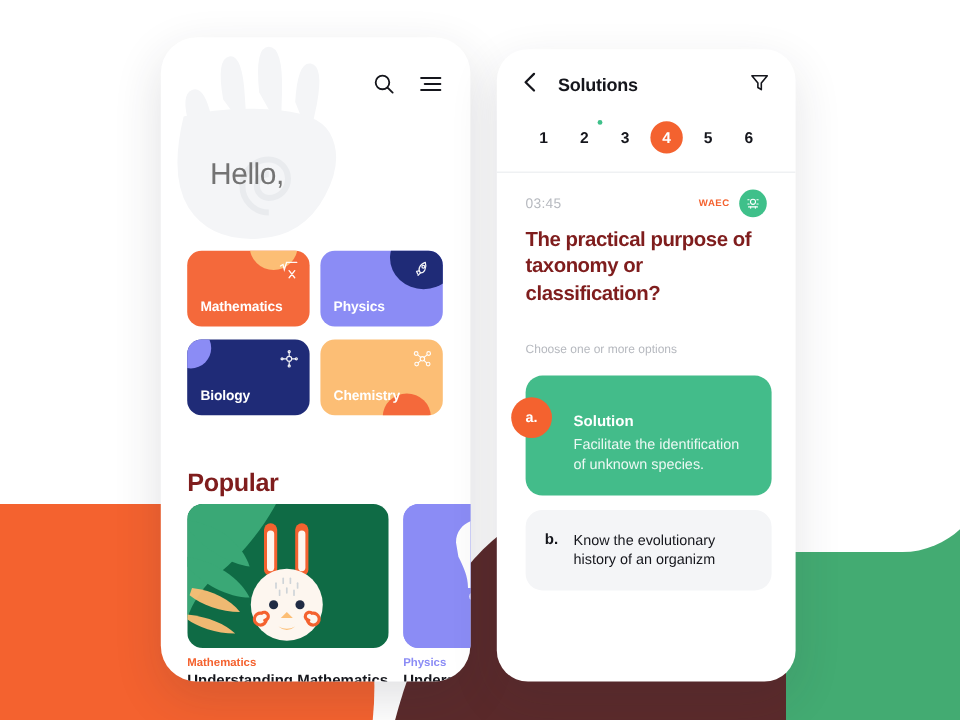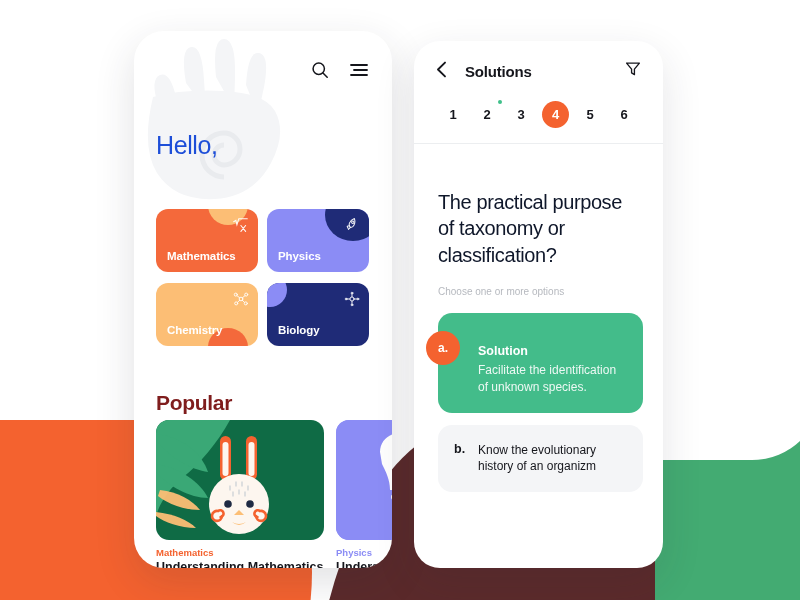--- a/index.html
+++ b/index.html
@@ -120,23 +120,24 @@
   }
   .greeting {
     position: absolute;
     left: 22px;
     top: 100px;
     line-height: 1.12;
   }
   .greeting .g1 {
     font-size: 25px;
     font-weight: 400;
-    color: #1d4ed8;
+    color: #737373;
     letter-spacing: -0.4px;
     display: block;
+    margin-left: 19px;
   }
   .greeting .g2 {
     font-size: 27px;
     font-weight: 700;
     color: #15161c;
     letter-spacing: -0.5px;
     display: block;
   }
 
   .subject-grid {
@@ -300,23 +301,23 @@
     width: 23px; height: 23px;
     border-radius: 50%;
     background: #3fc08a;
     display: flex; align-items: center; justify-content: center;
   }
 
   .q-text {
     position: absolute;
     left: 24px; top: 148px;
     width: 200px;
-    font-size: 20px;
-    font-weight: 400;
-    color: #0f172a;
+    font-size: 17px;
+    font-weight: 700;
+    color: #7f1d1d;
     line-height: 1.32;
     letter-spacing: -0.4px;
   }
   .q-hint {
     position: absolute;
     left: 24px; top: 245px;
     font-size: 10px;
     font-weight: 400;
     color: #b6b9bf;
   }
@@ -441,50 +442,50 @@
     <div class="subject-card" style="background:#8b8cf5">
       <div class="deco" style="right:-12px;top:-20px;width:56px;height:52px;border-radius:50%;background:#1f2b77;"></div>
       <div class="s-icon">
         <svg width="16" height="16" viewBox="0 0 20 20" fill="none" stroke="#fff" stroke-width="1.3" stroke-linecap="round" stroke-linejoin="round">
           <path d="M8 13 C5 10 6.5 4.5 13 2 C15 8 11.5 13.5 8 13 Z"></path>
           <path d="M8 13 L5.5 15.5 M6.5 11 L4 11.5 L5 14"></path>
           <circle cx="11" cy="6.6" r="1.5"></circle>
         </svg>
       </div>
       <span class="s-label">Physics</span>
+    </div>
+
+    <div class="subject-card" style="background:#1f2b77">
+      <div class="deco" style="left:-14px;top:-10px;width:34px;height:34px;border-radius:50%;background:#8b8cf5;"></div>
+      <div class="s-icon">
+        <svg width="16" height="16" viewBox="0 0 20 20" fill="none" stroke="#fff" stroke-width="1.2" stroke-linecap="round">
+          <circle cx="10" cy="10" r="2.6"></circle>
+          <path d="M10 7.4 L10 3 M10 12.6 L10 17 M12.6 10 L17 10 M7.4 10 L3 10"></path>
+          <circle cx="10" cy="2.6" r="1.1"></circle>
+            <circle cx="10" cy="17.4" r="1.1"></circle>
+          <circle cx="17.4" cy="10" r="1.1"></circle>
+            <circle cx="2.6" cy="10" r="1.1"></circle>
+        </svg>
+      </div>
+      <span class="s-label">Biology</span>
     </div>
 
     <div class="subject-card" style="background:#fcbe75">
       <div class="deco" style="right:10px;bottom:-20px;width:40px;height:38px;border-radius:50%;background:#f4693b;"></div>
       <div class="s-icon">
         <svg width="16" height="16" viewBox="0 0 20 20" fill="none" stroke="#fff" stroke-width="1.2" stroke-linecap="round">
           <circle cx="10" cy="10" r="2.3"></circle>
           <circle cx="3.5" cy="4.5" r="1.9"></circle>
             <circle cx="16.5" cy="4.5" r="1.9"></circle>
           <circle cx="16" cy="15.5" r="1.9"></circle>
             <circle cx="4" cy="15.5" r="1.9"></circle>
           <path d="M8.3 8.5 L5.1 5.9 M11.7 8.5 L14.9 5.9 M11.6 11.6 L14.4 14.2 M8.4 11.6 L5.6 14.2"></path>
         </svg>
       </div>
       <span class="s-label">Chemistry</span>
-    </div>
-
-    <div class="subject-card" style="background:#1f2b77">
-      <div class="deco" style="left:-14px;top:-10px;width:34px;height:34px;border-radius:50%;background:#8b8cf5;"></div>
-      <div class="s-icon">
-        <svg width="16" height="16" viewBox="0 0 20 20" fill="none" stroke="#fff" stroke-width="1.2" stroke-linecap="round">
-          <circle cx="10" cy="10" r="2.6"></circle>
-          <path d="M10 7.4 L10 3 M10 12.6 L10 17 M12.6 10 L17 10 M7.4 10 L3 10"></path>
-          <circle cx="10" cy="2.6" r="1.1"></circle>
-            <circle cx="10" cy="17.4" r="1.1"></circle>
-          <circle cx="17.4" cy="10" r="1.1"></circle>
-            <circle cx="2.6" cy="10" r="1.1"></circle>
-        </svg>
-      </div>
-      <span class="s-label">Biology</span>
     </div>
   </div>
 
   <div class="popular-title">Popular</div>
 
   <div class="popular-row">
 
     <div class="pop-card">
       <div class="pop-thumb">
         <svg width="168" height="120" viewBox="0 0 168 120">
@@ -564,20 +565,32 @@
       <span class="dot"></span>
     </div>
     <div class="pg">3</div>
     <div class="pg active">4</div>
     <div class="pg">5</div>
     <div class="pg">6</div>
   </div>
 
   <div class="r-divider"></div>
 
+  <div class="q-meta">
+    <div class="q-timer">03:45</div>
+    <div class="q-exam">WAEC</div>
+    <div class="q-avatar">
+      <svg width="13" height="13" viewBox="0 0 16 16" fill="none" stroke="#fff" stroke-width="1.1" stroke-linecap="round">
+        <circle cx="8" cy="6.4" r="2.6"></circle>
+        <path d="M4 4.2 h-1.3 M4 8.6 h-1.3 M12 4.2 h1.3 M12 8.6 h1.3"></path>
+        <path d="M3.4 11.6 h9.2"></path>
+        <path d="M5.6 11.6 v1.4 M10.4 11.6 v1.4"></path>
+      </svg>
+    </div>
+  </div>
 
   <div class="q-text">The practical purpose of taxonomy or classification?</div>
   <div class="q-hint">Choose one or more options</div>
 
   <div class="opts">
 
     <div class="opt selected">
       <div class="badge">a.</div>
       <div class="sol-title">Solution</div>
       <div class="sol-body">Facilitate the identification of unknown species.</div>

